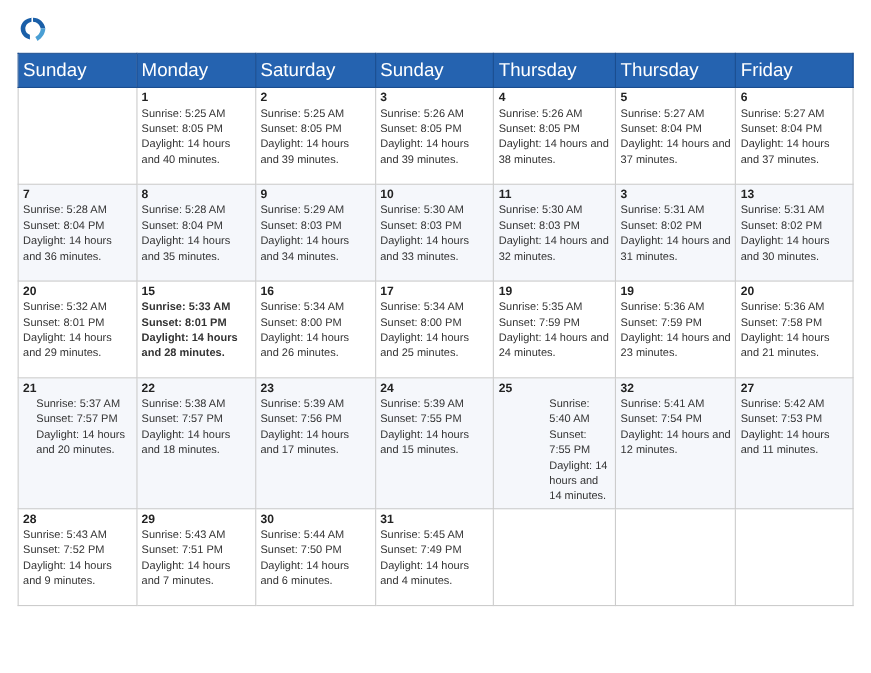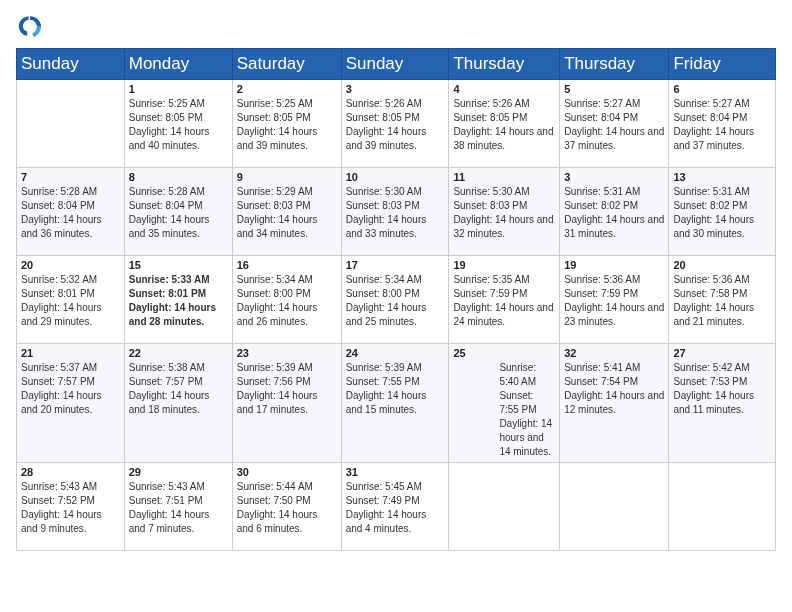--- a/index.html
+++ b/index.html
@@ -250,21 +250,21 @@
           <td>
             <div class="day-number">20</div>
             <div class="day-info" style="white-space: pre-line;">Sunrise: 5:36 AM
 Sunset: 7:58 PM
 Daylight: 14 hours and 21 minutes.</div>
           </td>
         </tr>
         <tr>
           <td>
             <div class="day-number">21</div>
-            <div class="day-info" style="white-space: pre-line;">Sunrise: 5:37 AM
+            <div class="day-info" style="white-space: pre-line; margin-left: 12px;">Sunrise: 5:37 AM
 Sunset: 7:57 PM
 Daylight: 14 hours and 20 minutes.</div>
           </td>
           <td>
             <div class="day-number">22</div>
             <div class="day-info" style="white-space: pre-line;">Sunrise: 5:38 AM
 Sunset: 7:57 PM
 Daylight: 14 hours and 18 minutes.</div>
           </td>
           <td>

